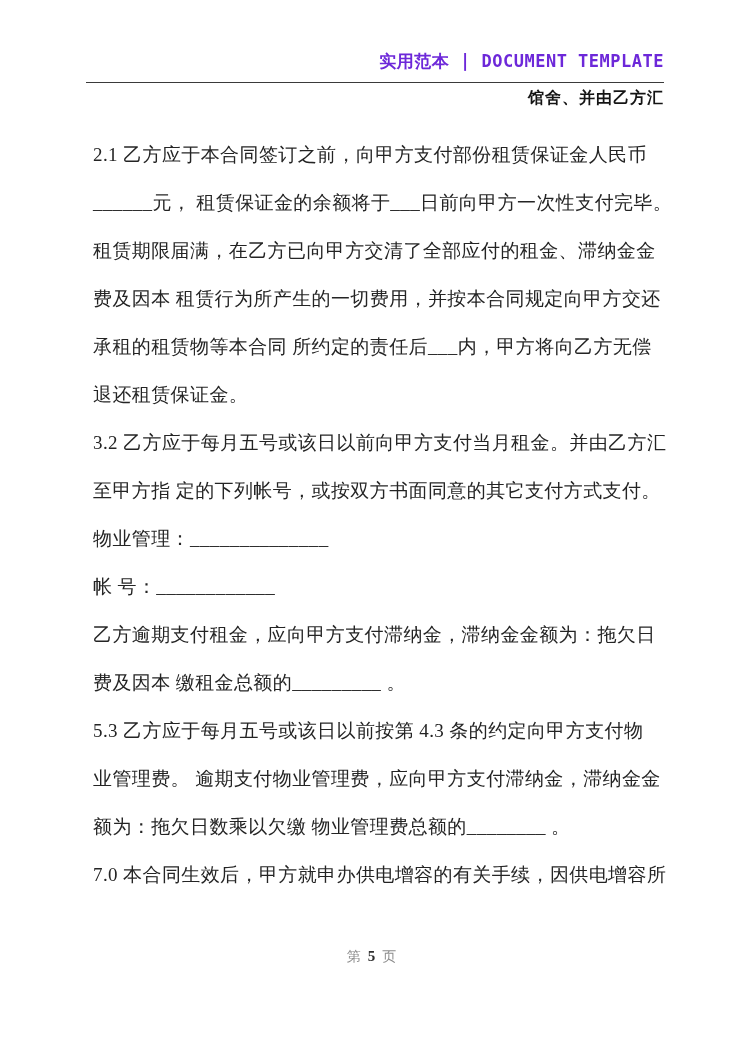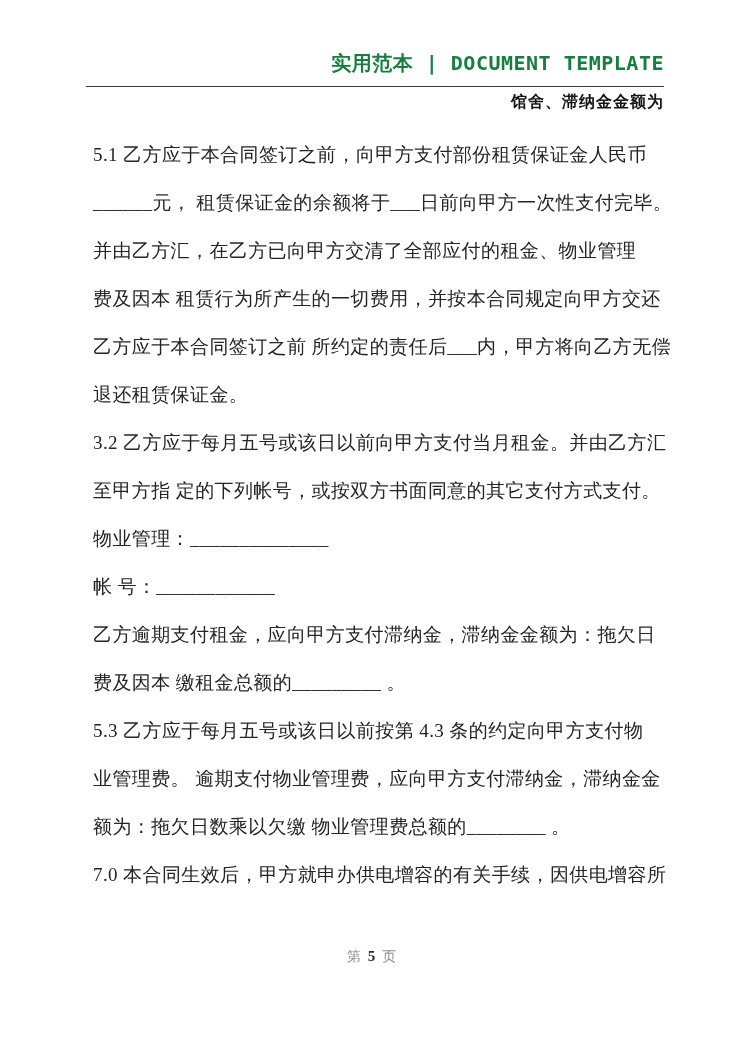--- a/index.html
+++ b/index.html
@@ -18,23 +18,23 @@
   
   .page-header {
     position: absolute;
     top: 50px;
     left: 86px;
     right: 80px;
     text-align: right;
   }
   .brand-line {
     font-family: "DejaVu Sans Mono", "Liberation Mono", monospace;
-    font-size: 20px;
+    font-size: 17px;
     font-weight: bold;
-    color: #15803d;
+    color: #6d28d9;
     letter-spacing: 0.5px;
     white-space: pre;
   }
   .header-rule {
     margin-top: 9px;
     border-bottom: 1.5px solid #3a3a3a;
     height: 0;
   }
   .doc-subtitle {
     margin-top: 5px;
@@ -79,29 +79,29 @@
   }
 </style>
 </head>
 <body>
 
 <div class="page">
 
   <div class="page-header">
     <div class="brand-line">实用范本 | DOCUMENT TEMPLATE</div>
     <div class="header-rule"></div>
-    <div class="doc-subtitle">馆舍、滞纳金金额为</div>
+    <div class="doc-subtitle">馆舍、并由乙方汇</div>
   </div>
 
   <div class="doc-body">
-    <div class="bline">5.1 乙方应于本合同签订之前，向甲方支付部份租赁保证金人民币</div>
+    <div class="bline">2.1 乙方应于本合同签订之前，向甲方支付部份租赁保证金人民币</div>
     <div class="bline">______元， 租赁保证金的余额将于___日前向甲方一次性支付完毕。</div>
-    <div class="bline">并由乙方汇，在乙方已向甲方交清了全部应付的租金、物业管理</div>
+    <div class="bline">租赁期限届满，在乙方已向甲方交清了全部应付的租金、滞纳金金</div>
     <div class="bline">费及因本 租赁行为所产生的一切费用，并按本合同规定向甲方交还</div>
-    <div class="bline">乙方应于本合同签订之前 所约定的责任后___内，甲方将向乙方无偿</div>
+    <div class="bline">承租的租赁物等本合同 所约定的责任后___内，甲方将向乙方无偿</div>
     <div class="bline">退还租赁保证金。</div>
     <div class="bline">3.2 乙方应于每月五号或该日以前向甲方支付当月租金。并由乙方汇</div>
     <div class="bline">至甲方指 定的下列帐号，或按双方书面同意的其它支付方式支付。</div>
     <div class="bline">物业管理：______________</div>
     <div class="bline">帐 号：____________</div>
     <div class="bline">乙方逾期支付租金，应向甲方支付滞纳金，滞纳金金额为：拖欠日</div>
     <div class="bline">费及因本 缴租金总额的_________ 。</div>
     <div class="bline">5.3 乙方应于每月五号或该日以前按第 4.3 条的约定向甲方支付物</div>
     <div class="bline">业管理费。 逾期支付物业管理费，应向甲方支付滞纳金，滞纳金金</div>
     <div class="bline">额为：拖欠日数乘以欠缴 物业管理费总额的________ 。</div>

